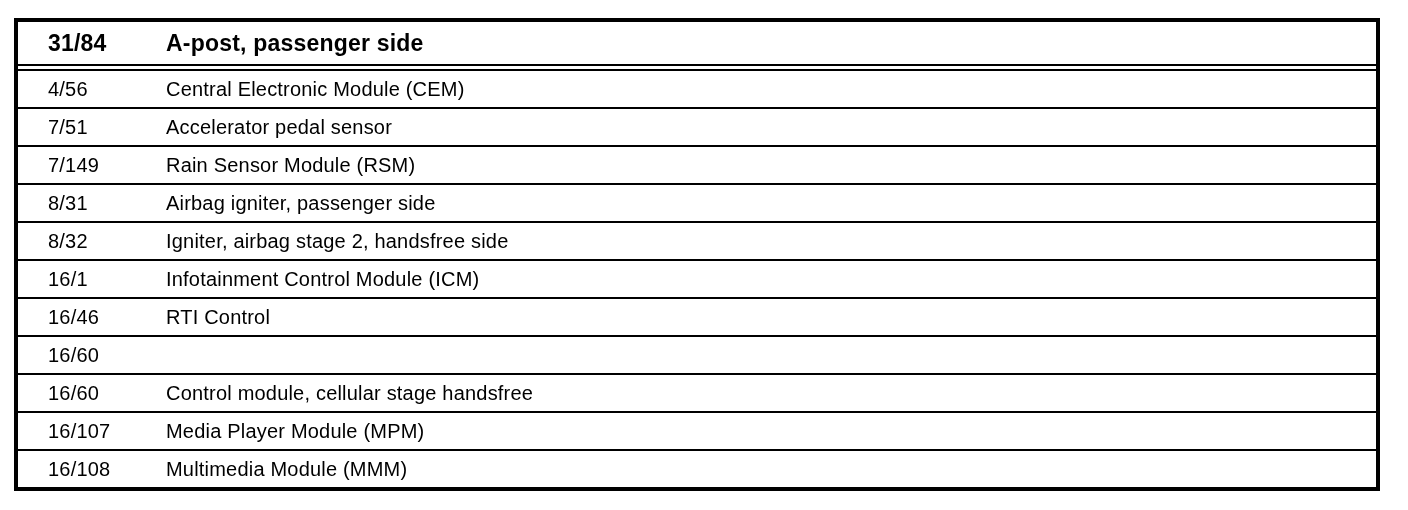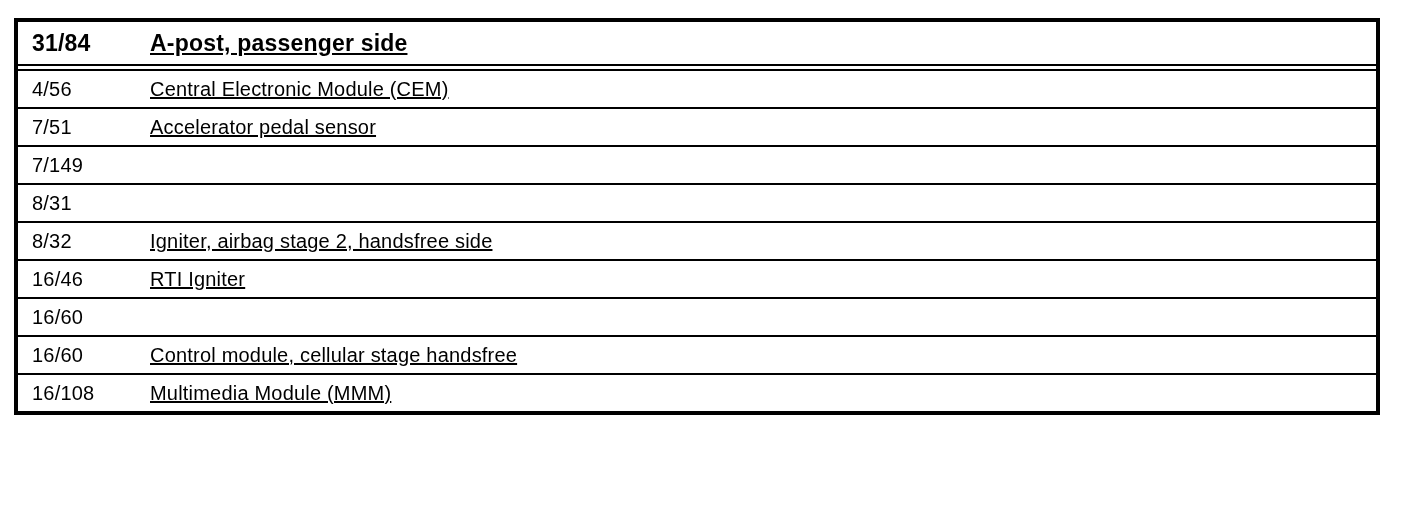--- a/index.html
+++ b/index.html
@@ -23,21 +23,21 @@
     box-sizing: border-box;
     border: 4px solid #000000;
     background: #ffffff;
   }
   .row {
     display: flex;
     align-items: center;
     box-sizing: border-box;
     height: 38px;
     border-top: 2px solid #000000;
-    padding-left: 14px;
+    padding-left: 30px;
     color: #000000;
     font-size: 20px;
     letter-spacing: 0.2px;
     white-space: nowrap;
     overflow: hidden;
   }
   .row.header {
     border-top: none;
     height: 42px;
     font-size: 23px;
@@ -48,21 +48,20 @@
     box-sizing: content-box;
     border-top: 2px solid #000000;
     background: #ffffff;
   }
   .code {
     flex: 0 0 118px;
     width: 118px;
   }
   .desc {
     flex: 1 1 auto;
-    text-decoration: underline;
   }
 </style>
 </head>
 <body>
 
 <div class="page">
   <div class="comp-table">
 
     <div class="row header">
       <span class="code">31/84</span>
@@ -74,38 +73,48 @@
     <div class="row">
       <span class="code">4/56</span>
       <span class="desc">Central Electronic Module (CEM)</span>
     </div>
     <div class="row">
       <span class="code">7/51</span>
       <span class="desc">Accelerator pedal sensor</span>
     </div>
     <div class="row">
       <span class="code">7/149</span>
+      <span class="desc">Rain Sensor Module (RSM)</span>
     </div>
     <div class="row">
       <span class="code">8/31</span>
+      <span class="desc">Airbag igniter, passenger side</span>
     </div>
     <div class="row">
       <span class="code">8/32</span>
       <span class="desc">Igniter, airbag stage 2, handsfree side</span>
     </div>
     <div class="row">
+      <span class="code">16/1</span>
+      <span class="desc">Infotainment Control Module (ICM)</span>
+    </div>
+    <div class="row">
       <span class="code">16/46</span>
-      <span class="desc">RTI Igniter</span>
+      <span class="desc">RTI Control</span>
     </div>
     <div class="row">
       <span class="code">16/60</span>
     </div>
     <div class="row">
       <span class="code">16/60</span>
       <span class="desc">Control module, cellular stage handsfree</span>
+    </div>
+    <div class="row">
+      <span class="code">16/107</span>
+      <span class="desc">Media Player Module (MPM)</span>
     </div>
     <div class="row">
       <span class="code">16/108</span>
       <span class="desc">Multimedia Module (MMM)</span>
     </div>
 
   </div>
 </div>
 
 </body></html>

